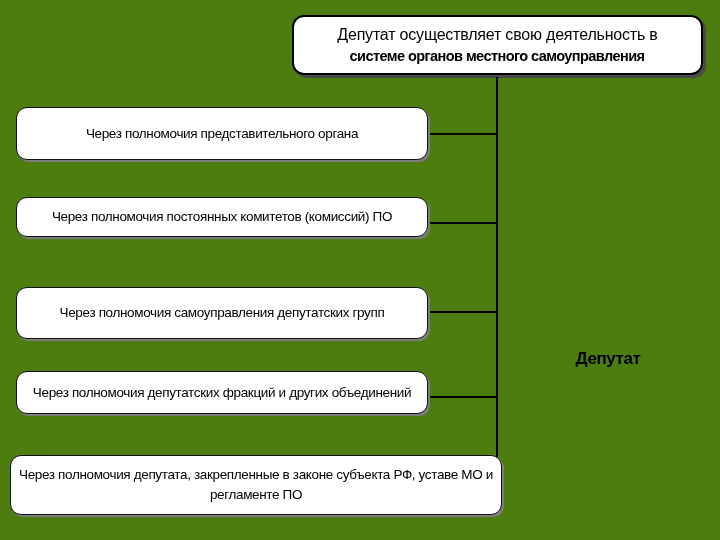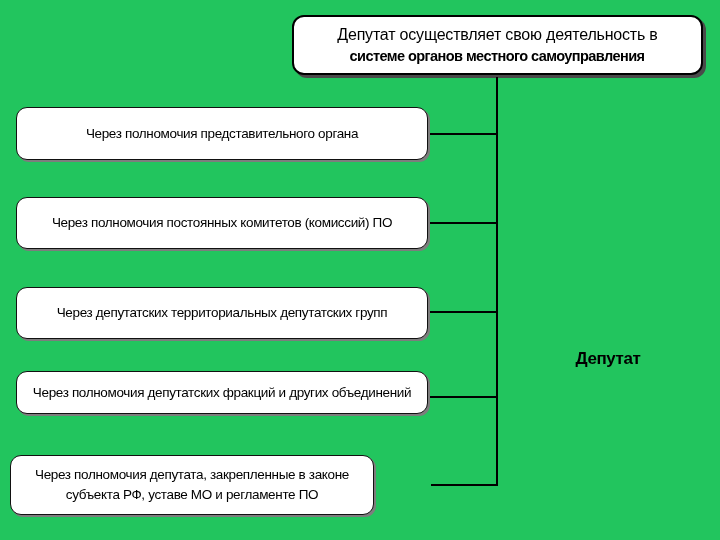--- a/index.html
+++ b/index.html
@@ -5,21 +5,21 @@
   html, body {
     margin: 0;
     padding: 0;
     background: #ffffff;
     font-family: "Liberation Sans", sans-serif;
   }
   .stage {
     position: relative;
     width: 720px;
     height: 540px;
-    background: #22c55e;
+    background: #4d7c0f;
     overflow: hidden;
   }
   
   .title-box {
     position: absolute;
     left: 292px;
     top: 15px;
     width: 407px;
     height: 56px;
     border: 2.5px solid #000000;
@@ -79,24 +79,24 @@
     justify-content: center;
     text-align: center;
     color: #000000;
     font-size: 13.5px;
     letter-spacing: -0.35px;
     line-height: 1.45;
     padding: 5px 8px;
     box-sizing: border-box;
   }
   .branch-box.b1 { top: 107px; height: 53px; }
-  .branch-box.b2 { top: 197px; height: 52px; }
+  .branch-box.b2 { top: 197px; height: 40px; }
   .branch-box.b3 { top: 287px; height: 52px; }
   .branch-box.b4 { top: 371px; height: 43px; }
-  .branch-box.b5 { top: 455px; height: 60px; left: 10px; width: 364px; }
+  .branch-box.b5 { top: 455px; height: 60px; left: 10px; width: 492px; }
   
   .side-note {
     position: absolute;
     left: 518px;
     top: 348px;
     width: 180px;
     display: flex;
     flex-direction: column;
     gap: 42px;
     text-align: center;
@@ -126,21 +126,21 @@
 
   <div class="branch-box b1">
     <span>Через полномочия представительного органа</span>
   </div>
 
   <div class="branch-box b2">
     <span>Через полномочия постоянных комитетов (комиссий) ПО</span>
   </div>
 
   <div class="branch-box b3">
-    <span>Через депутатских территориальных депутатских групп</span>
+    <span>Через полномочия самоуправления депутатских групп</span>
   </div>
 
   <div class="branch-box b4">
     <span>Через полномочия депутатских фракций и других объединений</span>
   </div>
 
   <div class="branch-box b5">
     <span>Через полномочия депутата, закрепленные в законе субъекта РФ, уставе МО и регламенте ПО</span>
   </div>
 

